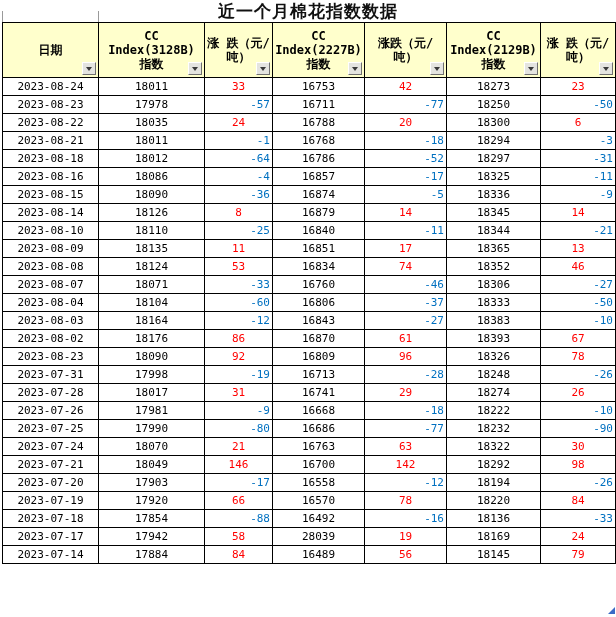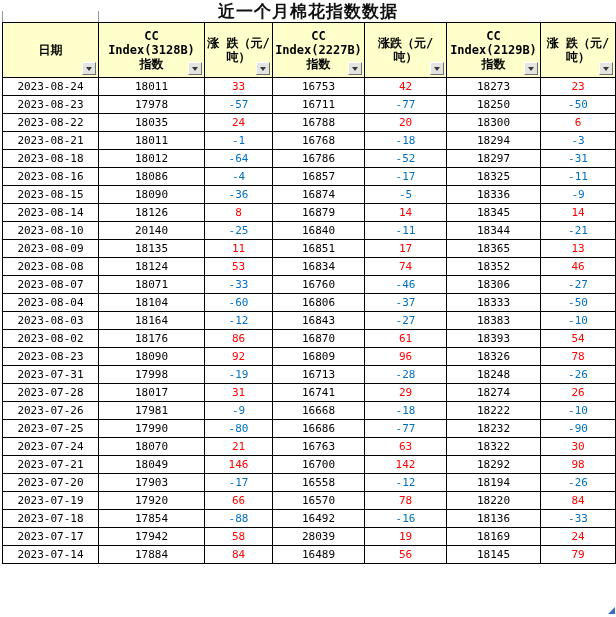--- a/index.html
+++ b/index.html
@@ -43,21 +43,21 @@
   .filter-btn .arrow{
     width:0;height:0;border-left:3px solid transparent;border-right:3px solid transparent;
     border-top:4px solid #3a3a3a;display:block;
   }
   td{
     height:17px;background:#FFFFFF;color:#000;
     font-size:11px;font-family:"DejaVu Sans Mono","Liberation Mono",monospace;
     padding:0 2px;
   }
   td.pos{color:var(--pos);}
-  td.neg{color:var(--neg);}
+  td.neg{color:var(--neg);text-align:right;}
   .corner-marker{
     position:absolute;right:1px;bottom:1px;width:0;height:0;
     border-left:7px solid transparent;border-bottom:7px solid #3B6BC6;
   }
 </style>
 </head>
 <body>
 
 <div class="page">
   <div class="title-row">
@@ -213,21 +213,21 @@
           <td>2023-08-14</td>
           <td>18126</td>
           <td class="pos">8</td>
           <td>16879</td>
           <td class="pos">14</td>
           <td>18345</td>
           <td class="pos">14</td>
         </tr>
         <tr>
           <td>2023-08-10</td>
-          <td>20140</td>
+          <td>18110</td>
           <td class="neg">-25</td>
           <td>16840</td>
           <td class="neg">-11</td>
           <td>18344</td>
           <td class="neg">-21</td>
         </tr>
         <tr>
           <td>2023-08-09</td>
           <td>18135</td>
           <td class="pos">11</td>
@@ -272,21 +272,21 @@
           <td>18383</td>
           <td class="neg">-10</td>
         </tr>
         <tr>
           <td>2023-08-02</td>
           <td>18176</td>
           <td class="pos">86</td>
           <td>16870</td>
           <td class="pos">61</td>
           <td>18393</td>
-          <td class="pos">54</td>
+          <td class="pos">67</td>
         </tr>
         <tr>
           <td>2023-08-23</td>
           <td>18090</td>
           <td class="pos">92</td>
           <td>16809</td>
           <td class="pos">96</td>
           <td>18326</td>
           <td class="pos">78</td>
         </tr>

